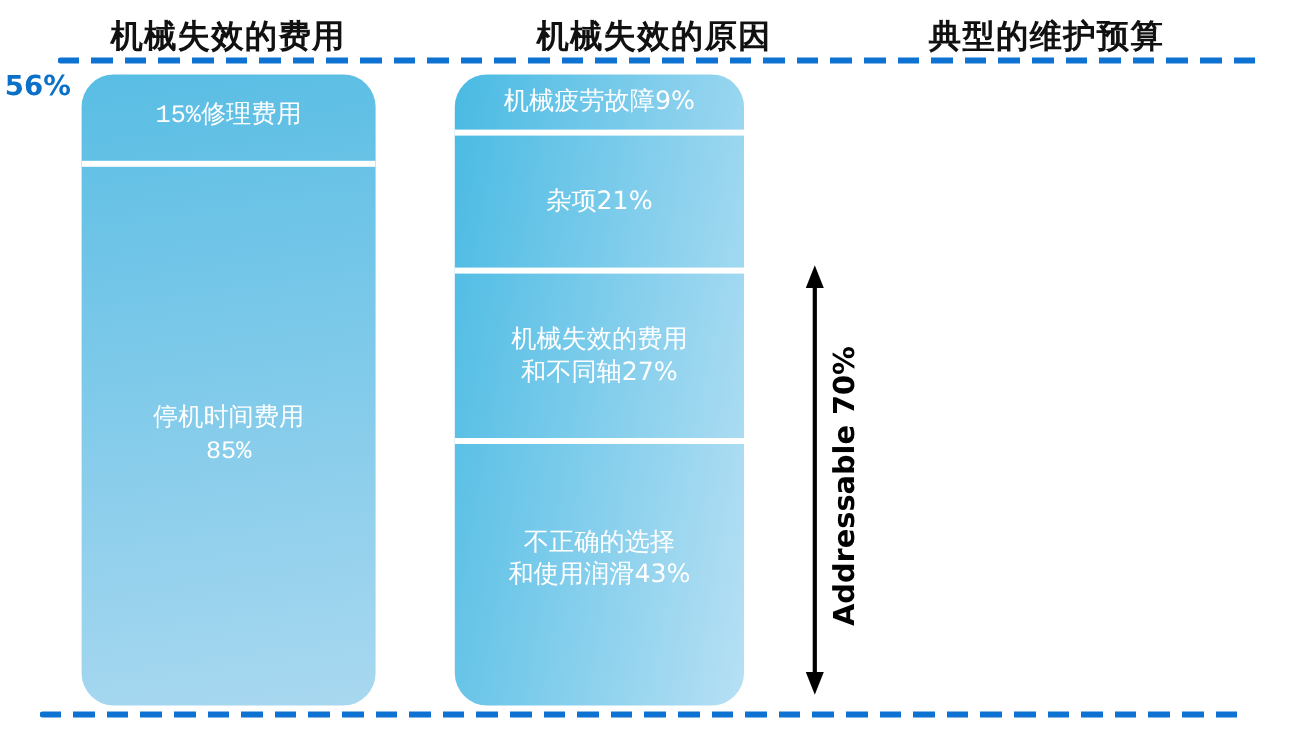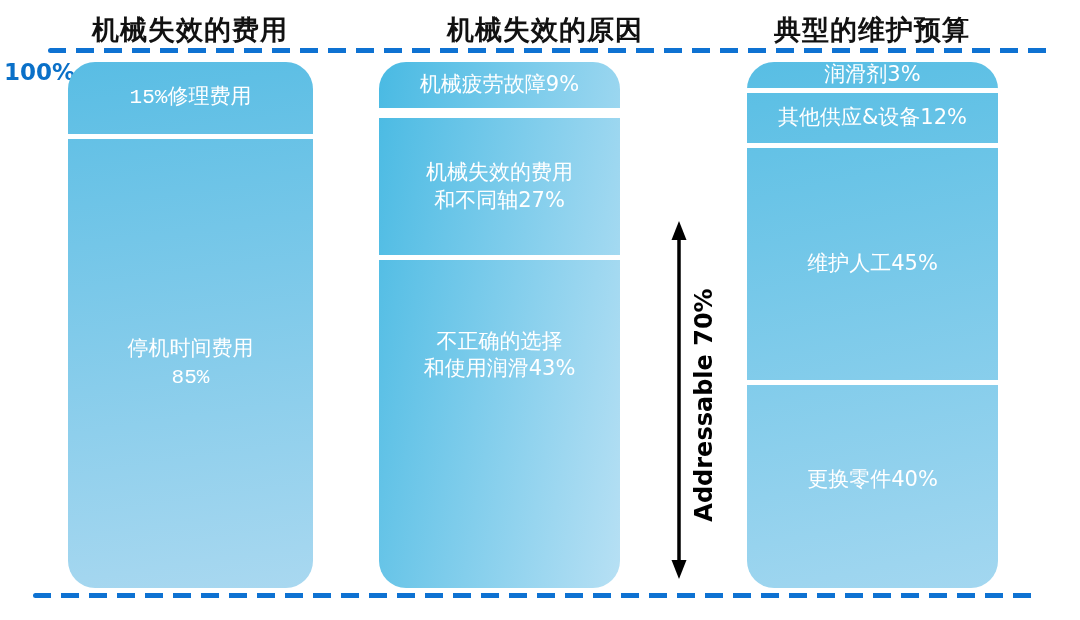--- a/index.html
+++ b/index.html
@@ -56,49 +56,41 @@
 
 <div class="stage">
 
   <div class="col-title t1">机械失效的费用</div>
   <div class="col-title t3">典型的维护预算</div>
   <div class="col-title t2">机械失效的原因</div>
 
   <div class="dash top"></div>
   <div class="dash bottom"></div>
 
-  <div class="axis-label">100%</div>
+  <div class="axis-label">56%</div>
 
   <div class="bar c1">
     <div class="seg" style="height:72px">15%修理费用</div>
     <div class="divider"></div>
     <div class="seg" style="height:449px;box-sizing:border-box">停机时间费用
 85%</div>
   </div>
 
   <div class="bar c2">
     <div class="seg" style="height:46px">机械疲劳故障9%</div>
     <div class="divider"></div>
+    <div class="seg" style="height:110px">杂项21%</div>
     <div class="divider"></div>
     <div class="seg" style="height:137px">机械失效的费用
 和不同轴27%</div>
     <div class="divider"></div>
     <div class="seg" style="height:218px;padding-bottom:28px;box-sizing:border-box">不正确的选择
 和使用润滑43%</div>
   </div>
 
-  <div class="bar c3">
-    <div class="seg" style="height:26px">润滑剂3%</div>
-    <div class="divider"></div>
-    <div class="seg" style="height:50px">其他供应&amp;设备12%</div>
-    <div class="divider"></div>
-    <div class="seg" style="height:232px">维护人工45%</div>
-    <div class="divider"></div>
-    <div class="seg" style="height:203px;padding-bottom:14px;box-sizing:border-box">更换零件40%</div>
-  </div>
 
   <svg class="arrow-svg" width="24" height="360" viewBox="0 0 24 360">
     <line x1="12" y1="16" x2="12" y2="344" stroke="#000000" stroke-width="3.5"></line>
     <polygon points="12,1 4.5,20 19.5,20" fill="#000000"></polygon>
     <polygon points="12,359 4.5,340 19.5,340" fill="#000000"></polygon>
   </svg>
   <div class="arrow-label">Addressable 70%</div>
 
 </div>
 

